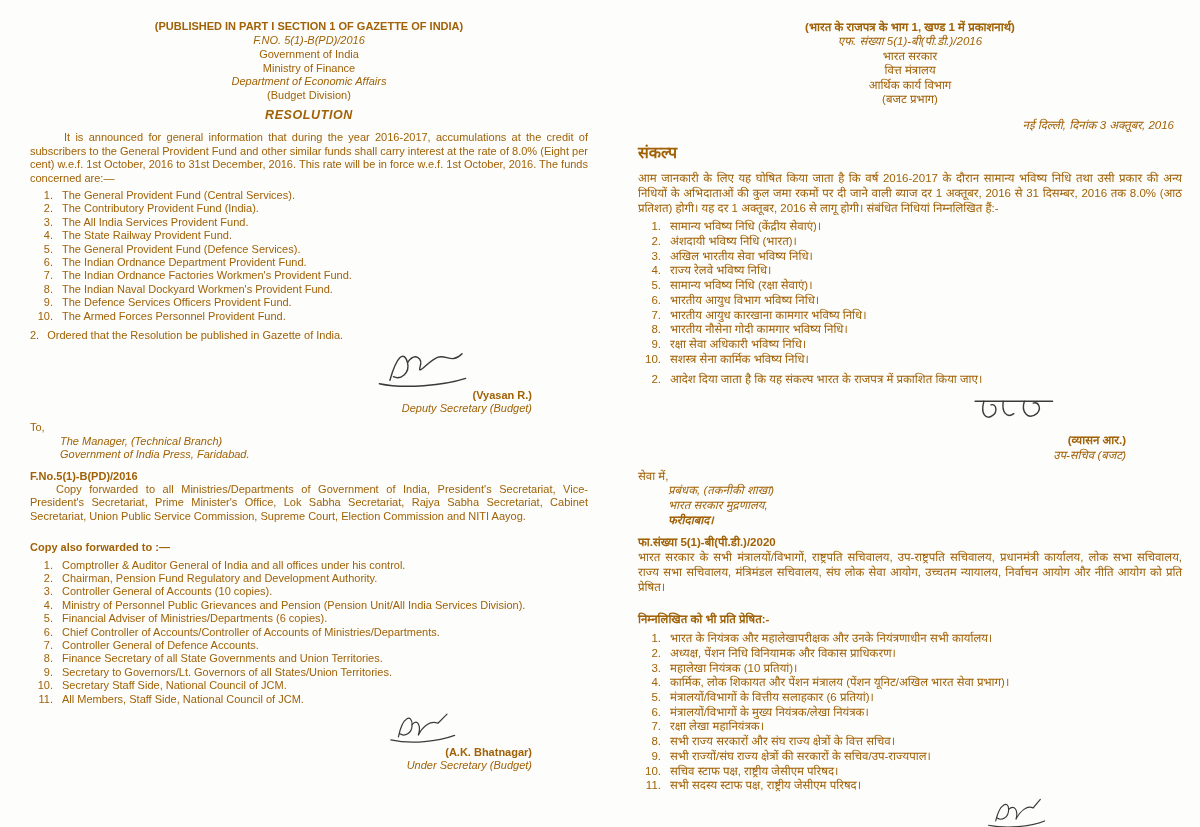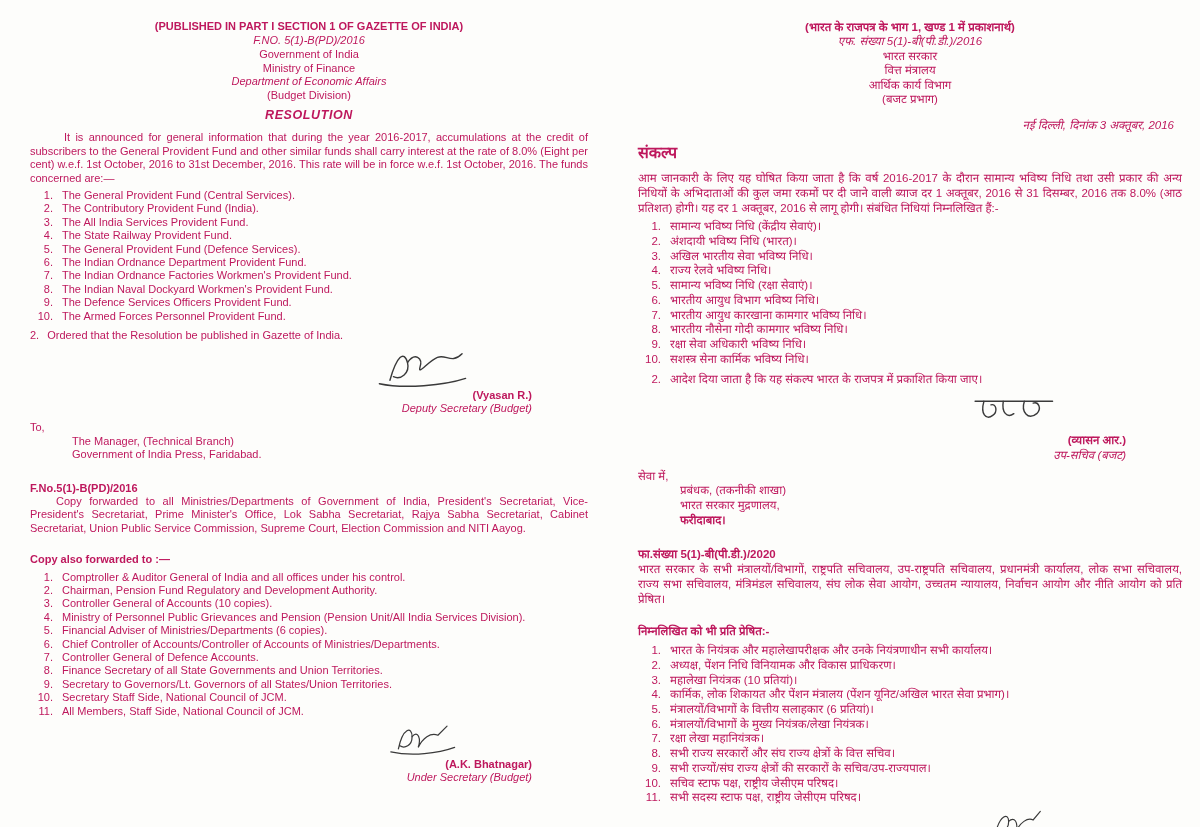--- a/index.html
+++ b/index.html
@@ -1,19 +1,19 @@
 <!DOCTYPE html>
 <html><head>
 <meta charset="utf-8">
 <style>
   * { margin:0; padding:0; box-sizing:border-box; }
   html,body { background:#ffffff; }
   .page {
     position:relative; width:1200px; height:827px; overflow:hidden;
-    background:#fdfdfb; color:#be185d;
+    background:#fdfdfb; color:#a16207;
     font-family:"Liberation Sans","DejaVu Sans",sans-serif;
   }
   .col { position:absolute; top:20px; }
   .col-en { left:30px;  width:558px; font-size:11px; line-height:1.22; }
   .col-hi { left:638px; width:544px; font-size:11.5px; line-height:1.28; }
 
   .center { text-align:center; }
   .right  { text-align:right; }
   .bold   { font-weight:bold; }
   .italic { font-style:italic; }
@@ -34,22 +34,22 @@
   .ordered { display:flex; margin-top:6px; }
   .ordered .num { flex:0 0 14px; padding-right:8px; }
 
   .sig-block { width:230px; margin:2px 56px 0 auto; text-align:right; }
   .sig-svg { display:block; margin:0 auto; height:44px; }
   .sig-svg path { fill:none; stroke:#3a3a3a; stroke-width:1.6; stroke-linecap:round; }
   .sig-name { font-weight:bold; }
   .sig-title { font-style:italic; }
 
   .to-block { margin-top:6px; }
-  .addr { margin-left:42px; }
-  .refno { margin-top:20px; font-weight:bold; }
+  .addr { margin-left:30px;font-style:italic; }
+  .refno { margin-top:8px; font-weight:bold; }
   .copy-label { margin-top:18px; font-weight:bold; }
 </style>
 </head>
 <body>
 
 <div class="page">
 
   <div class="col col-en">
     <div class="letterhead center">
       <div class="bold">(PUBLISHED IN PART I SECTION 1 OF GAZETTE OF INDIA)</div>

